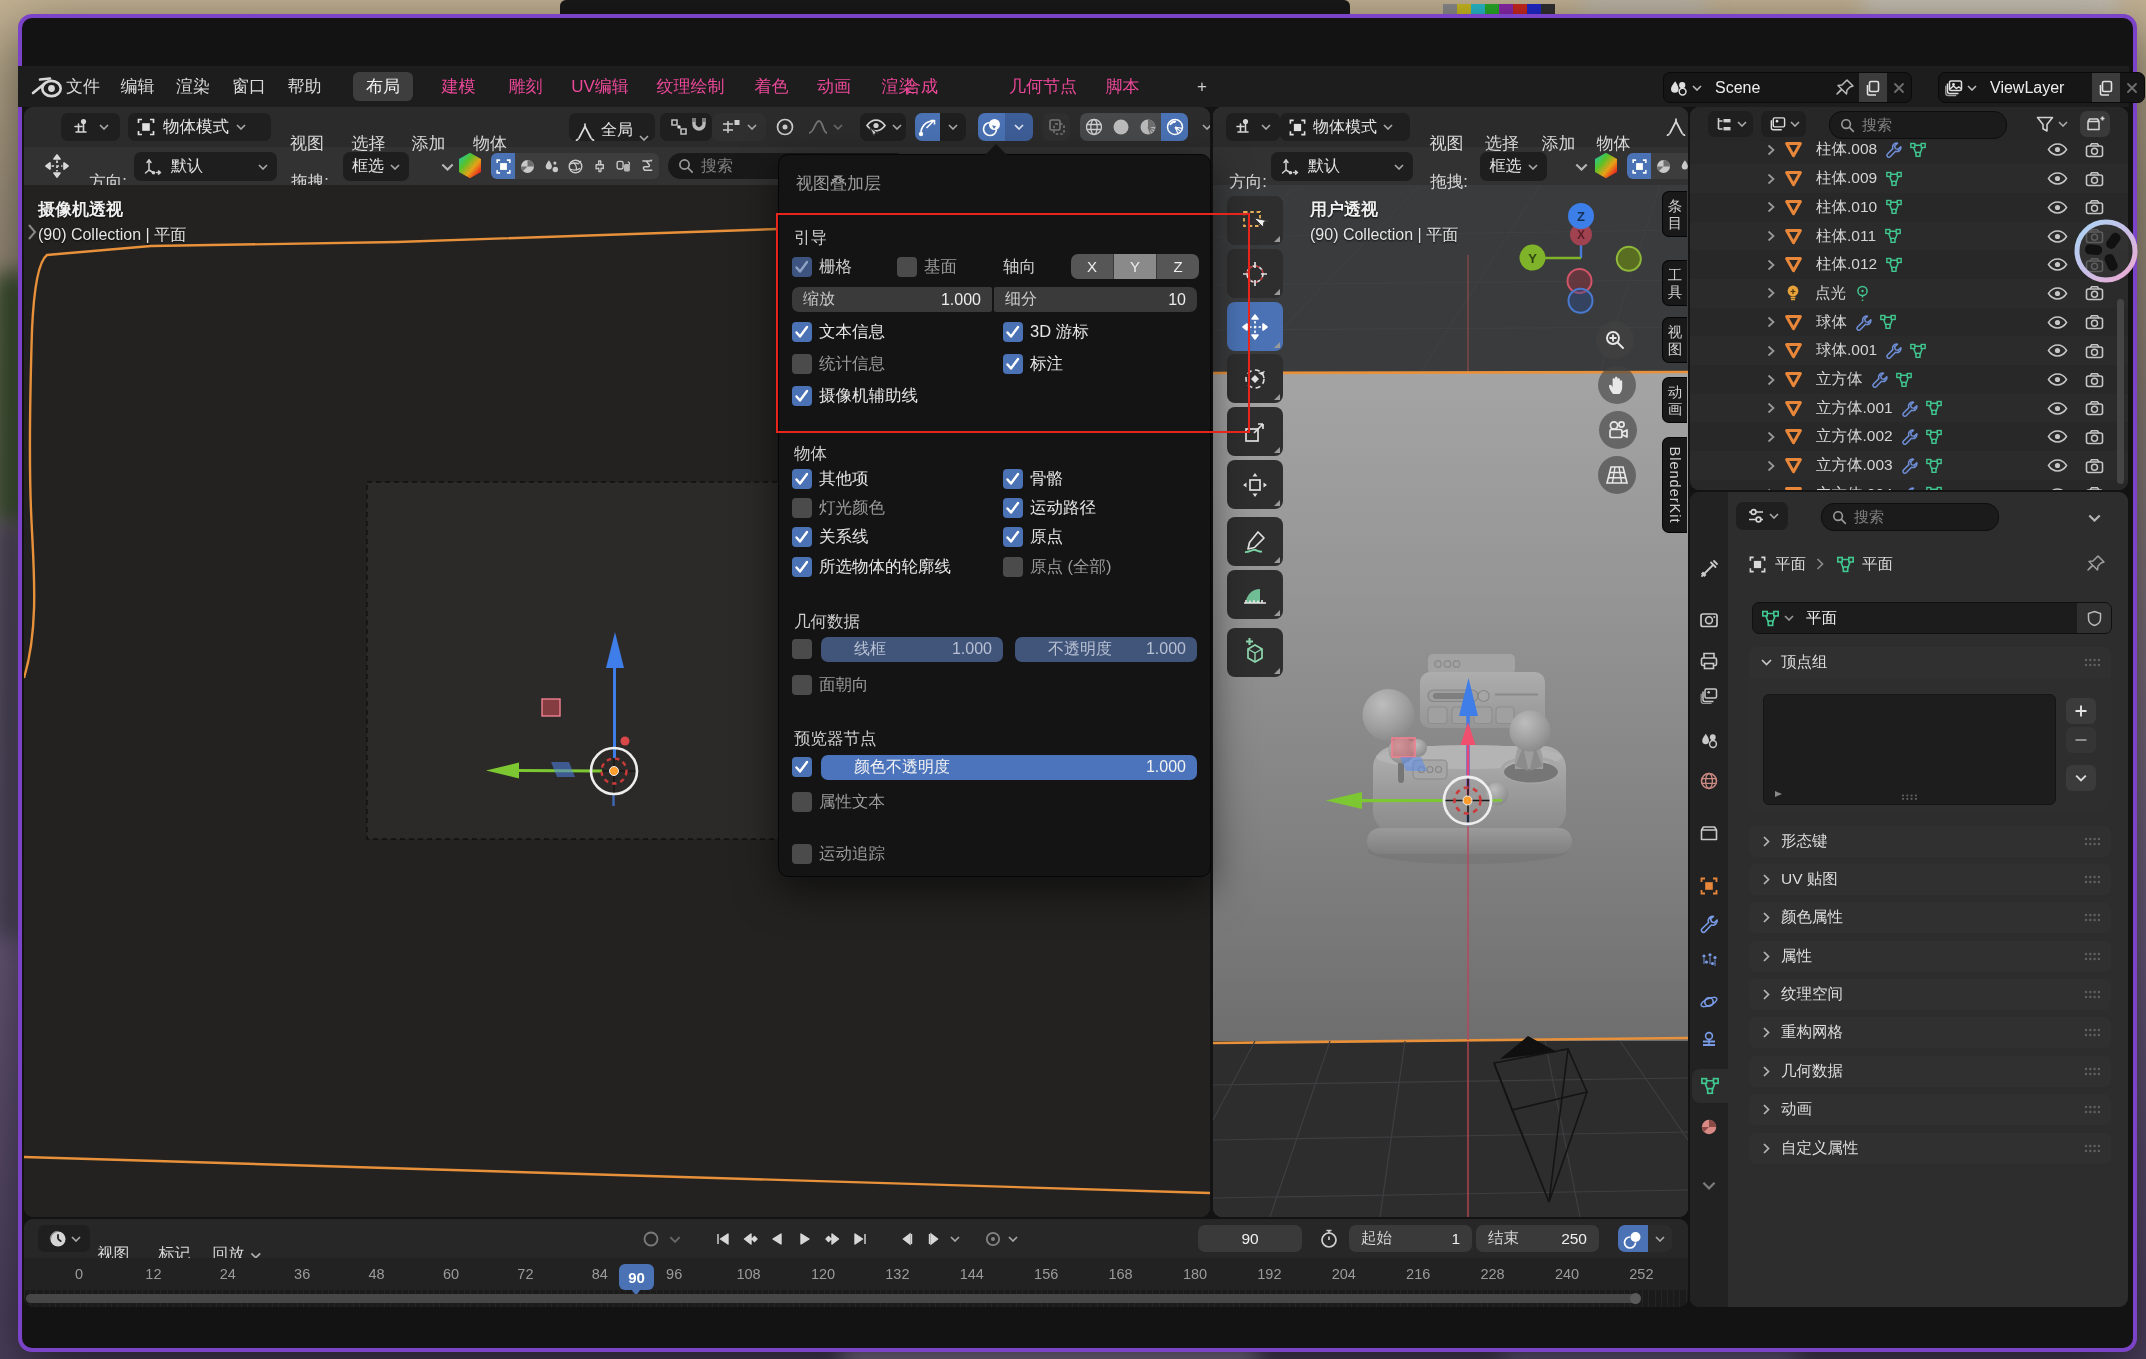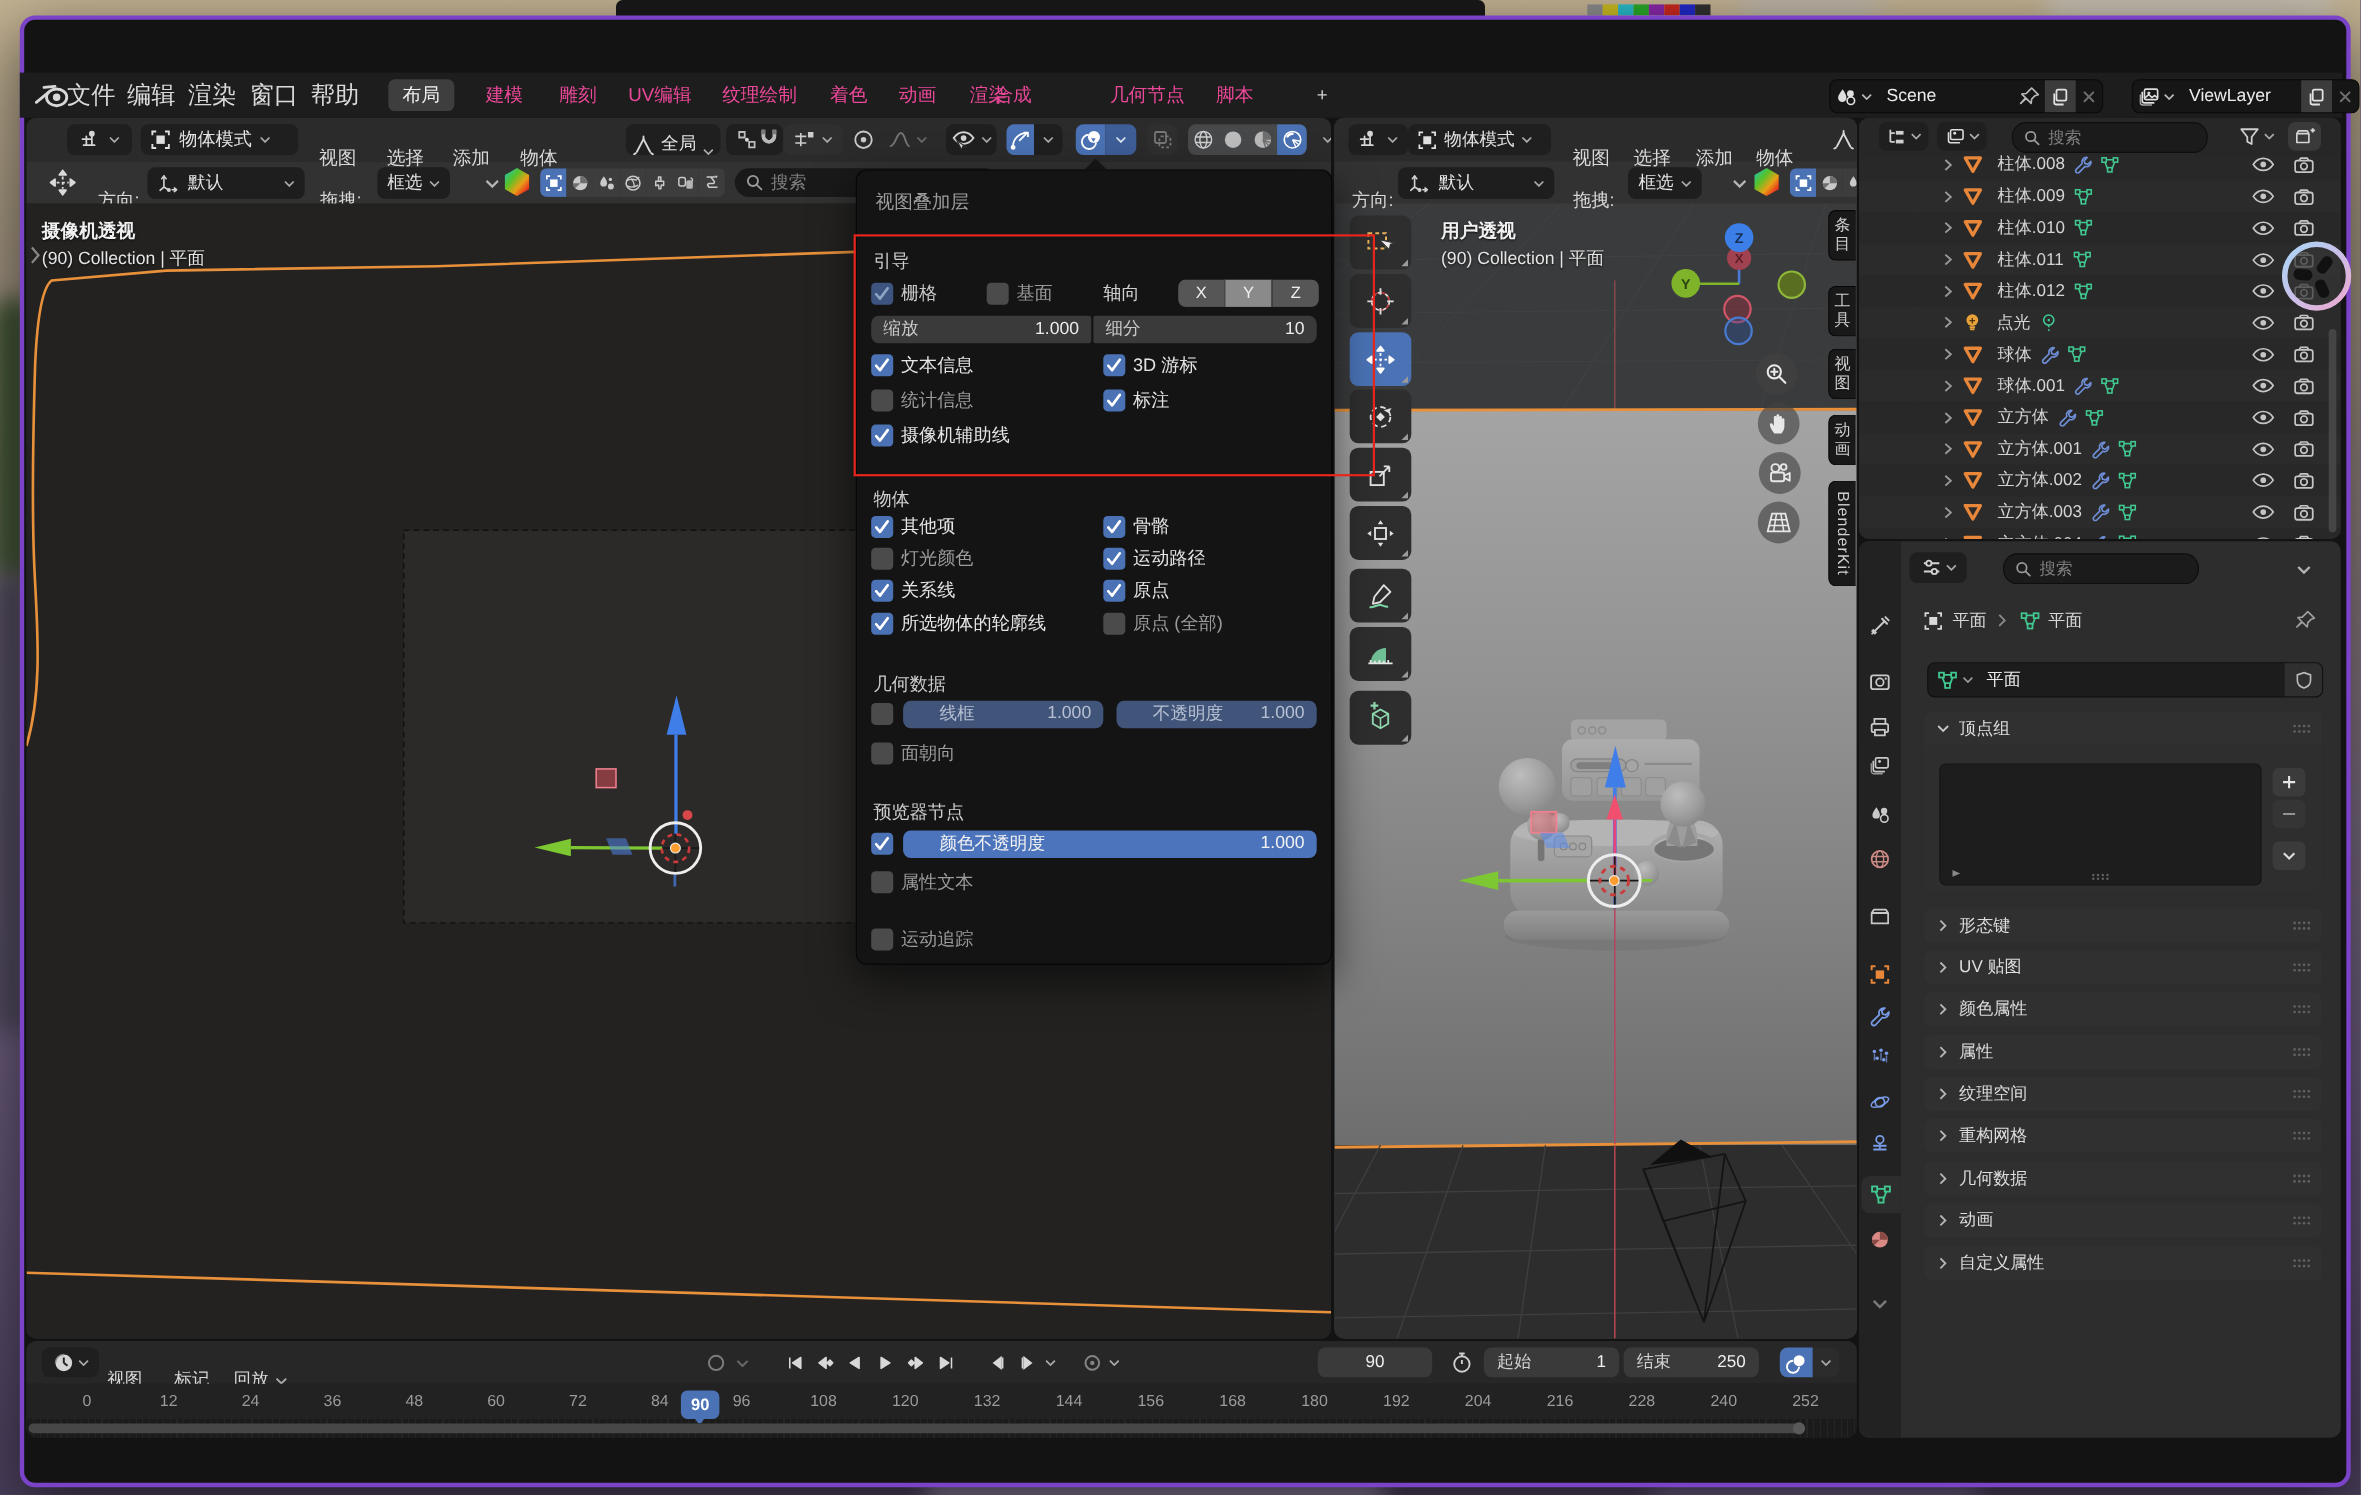--- a/index.html
+++ b/index.html
@@ -11,21 +11,21 @@
   
   .win{position:absolute;left:18px;top:14px;width:2111px;height:1330px;background:#131313;
     border:4px solid #7b44c8;border-radius:14px;box-shadow:0 18px 60px rgba(0,0,0,.55);}
   .titlebar{position:absolute;left:18px;top:18px;width:2111px;height:48px;background:#1a1a1a;
     border-radius:10px 10px 0 0;}
   .title-text{position:absolute;top:14px;width:100%;text-align:center;color:#e8e8e8;
     font:26px "DejaVu Sans Mono",monospace;letter-spacing:0px;white-space:pre;}
   .winbtn{position:absolute;top:14px;width:23px;height:23px;border-radius:50%;background:#333336;}
   .winbtn svg{position:absolute;left:4.5px;top:4.5px;}
   .topbar{position:absolute;left:18px;top:66px;width:2111px;height:41px;background:#1d1d1d;}
-  .menu-item{position:absolute;top:9px;transform:translateX(-50%);font-size:22px;color:#dadada;line-height:23px;}
+  .menu-item{position:absolute;top:9px;transform:translateX(-50%);font-size:17px;color:#dadada;line-height:23px;}
   .wstab{position:absolute;top:6px;transform:translateX(-50%);font-size:17px;color:#ec4899;line-height:29px;padding:0 13px;border-radius:6px;}
   .wstab.active{background:#3e3e3e;color:#f1f1f1;}
   .topbar-sep{position:absolute;top:8px;width:1px;height:25px;background:#3a3a3a;}
   
   .idwidget{position:absolute;top:6px;height:29px;background:#161616;border:1px solid #0a0a0a;border-radius:7px;display:flex;align-items:center;}
   .idwidget .txt{font-size:16px;color:#ededed;padding:0 8px;}
   .idwidget .seg{display:flex;align-items:center;height:100%;padding:0 5px;}
   .idwidget .seg.lite{background:#3c3c3c;border-radius:0;}
   
   .region{position:absolute;border-radius:9px;overflow:hidden;}

